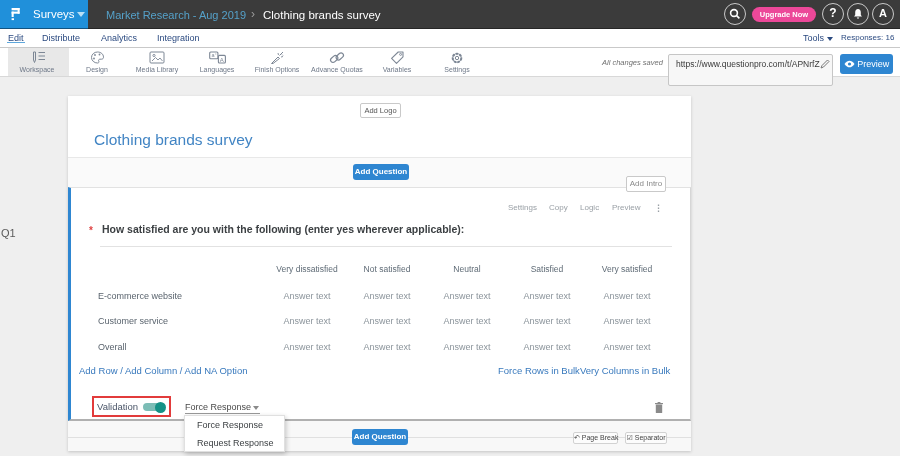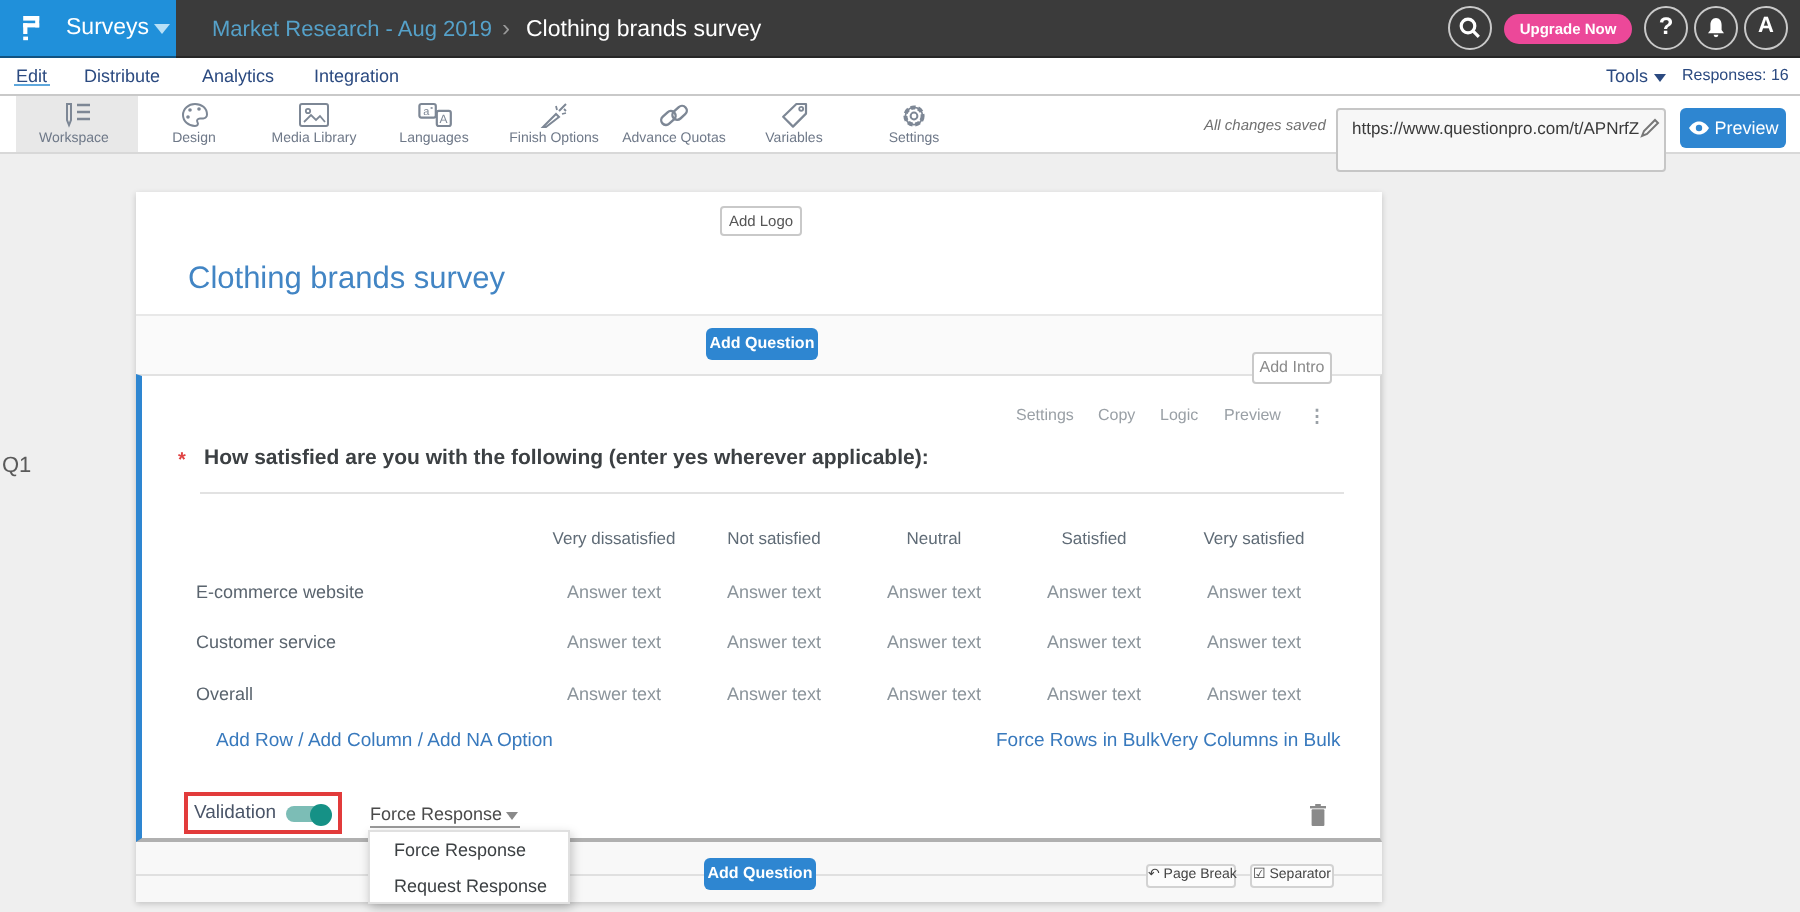--- a/index.html
+++ b/index.html
@@ -211,21 +211,21 @@
   <div class="cell" style="left:497px;top:316px;">Answer text</div>
   <div class="cell" style="left:577px;top:316px;">Answer text</div>
 
   <div class="rowlbl" style="top:342px;">Overall</div>
   <div class="cell" style="left:257px;top:342px;">Answer text</div>
   <div class="cell" style="left:337px;top:342px;">Answer text</div>
   <div class="cell" style="left:417px;top:342px;">Answer text</div>
   <div class="cell" style="left:497px;top:342px;">Answer text</div>
   <div class="cell" style="left:577px;top:342px;">Answer text</div>
 
-  <div class="blink" style="left:108px;">Add Row / Add Column / Add NA Option</div>
+  <div class="blink" style="left:79px;">Add Row / Add Column / Add NA Option</div>
   <div class="blink" style="left:498px;">Force Rows in Bulk</div>
   <div class="blink" style="left:580px;">Very Columns in Bulk</div>
 
   <div id="redbox"></div>
   <div id="vallbl">Validation</div>
   <div id="toggle"></div>
   <div id="knob"></div>
   <div id="forcersp">Force Response</div>
   <div id="fcaret"></div>
   <div id="funderline"></div>

